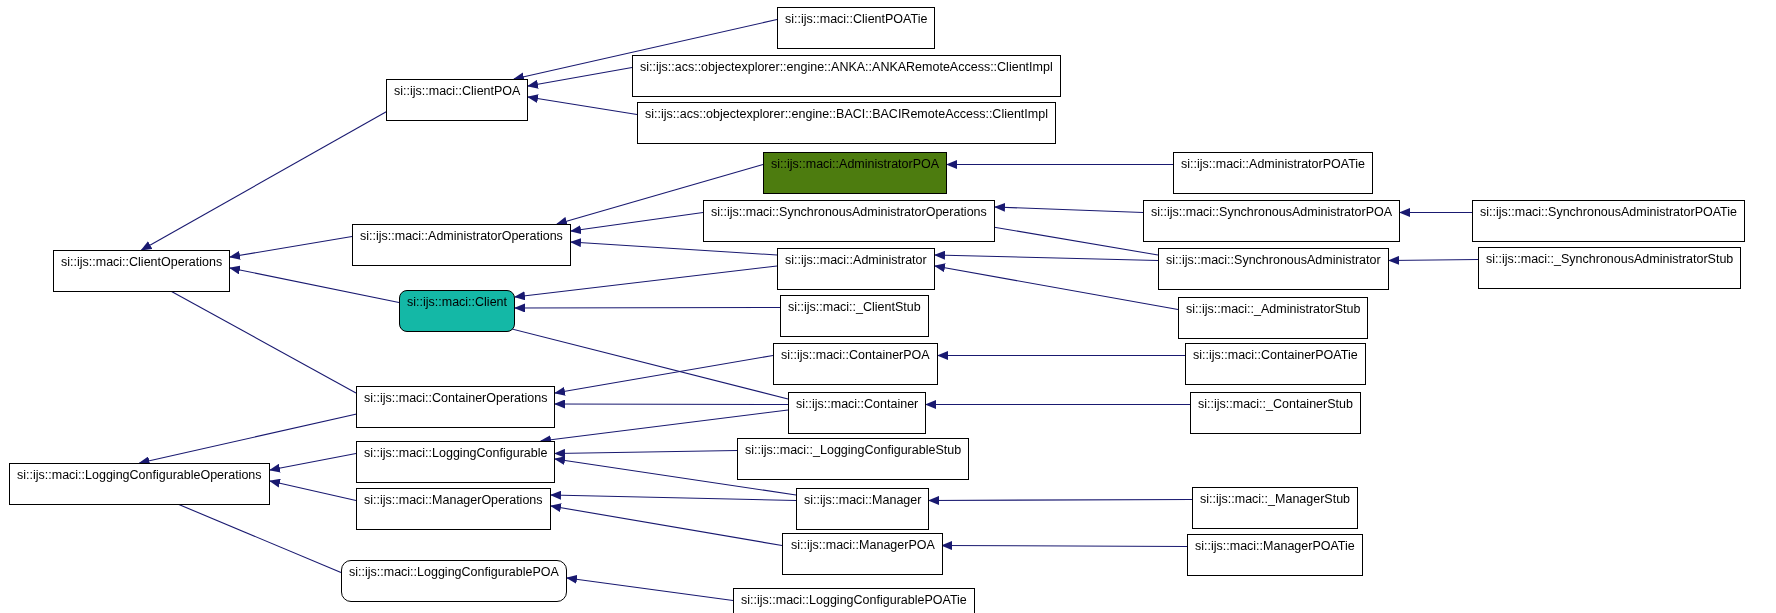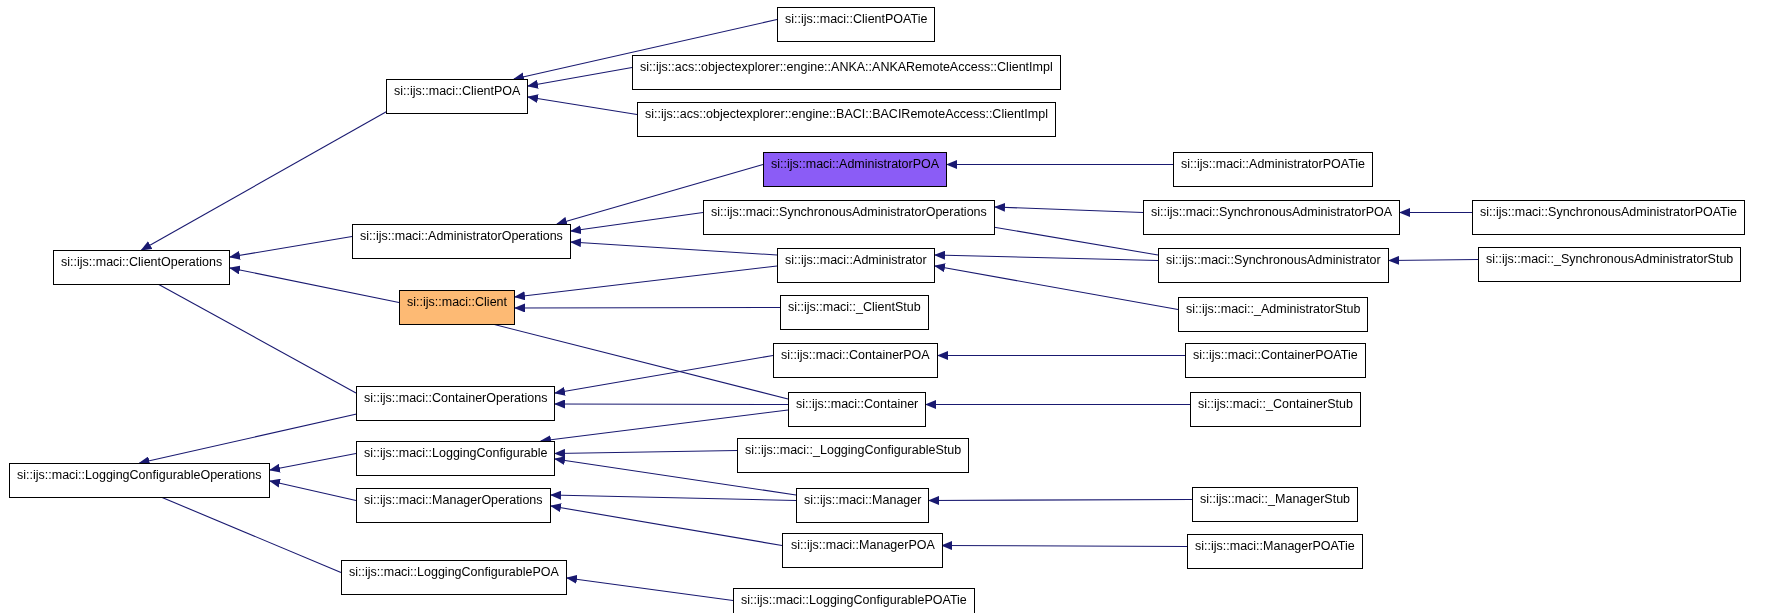--- a/index.html
+++ b/index.html
@@ -19,21 +19,21 @@
   .node {
     position: absolute;
     box-sizing: border-box;
     background: #ffffff;
     border: 1px solid #000000;
     color: #000000;
     font-size: 12.5px;
     line-height: 19px;
     padding: 2px 7px;
     white-space: nowrap;
-    height: 35px;
+    height: 42px;
     cursor: pointer;
     z-index: 2;
   }
 </style>
 </head>
 <body>
 
 <div class="diagram">
   <svg class="edge-layer" width="1776" height="613" viewBox="0 0 1776 613" xmlns="http://www.w3.org/2000/svg">
     <defs>
@@ -78,42 +78,42 @@
         <line x1="1192" y1="499.5" x2="929" y2="500.5" stroke="#191970" stroke-width="1.1" marker-end="url(#arrowhead)"></line>
         <line x1="1187" y1="546.5" x2="942" y2="545.5" stroke="#191970" stroke-width="1.1" marker-end="url(#arrowhead)"></line>
         <line x1="733" y1="600.5" x2="567" y2="578" stroke="#191970" stroke-width="1.1" marker-end="url(#arrowhead)"></line>
       </g>
   </svg>
   <div>
       <div class="node" style="left: 777px; top: 7px; background: rgb(255, 255, 255); border-color: rgb(0, 0, 0);">si::ijs::maci::ClientPOATie</div>
       <div class="node" style="left: 632px; top: 55px; background: rgb(255, 255, 255); border-color: rgb(0, 0, 0);">si::ijs::acs::objectexplorer::engine::ANKA::ANKARemoteAccess::ClientImpl</div>
       <div class="node" style="left: 386px; top: 79px; background: rgb(255, 255, 255); border-color: rgb(0, 0, 0);">si::ijs::maci::ClientPOA</div>
       <div class="node" style="left: 637px; top: 102px; background: rgb(255, 255, 255); border-color: rgb(0, 0, 0);">si::ijs::acs::objectexplorer::engine::BACI::BACIRemoteAccess::ClientImpl</div>
-      <div class="node" style="left: 763px; top: 152px; background: #8b5cf6; border-color: rgb(0, 0, 0);">si::ijs::maci::AdministratorPOA</div>
+      <div class="node" style="left: 763px; top: 152px; background: #4d7c0f; border-color: rgb(0, 0, 0);">si::ijs::maci::AdministratorPOA</div>
       <div class="node" style="left: 1173px; top: 152px; background: rgb(255, 255, 255); border-color: rgb(0, 0, 0);">si::ijs::maci::AdministratorPOATie</div>
       <div class="node" style="left: 703px; top: 200px; background: rgb(255, 255, 255); border-color: rgb(0, 0, 0);">si::ijs::maci::SynchronousAdministratorOperations</div>
       <div class="node" style="left: 1143px; top: 200px; background: rgb(255, 255, 255); border-color: rgb(0, 0, 0);">si::ijs::maci::SynchronousAdministratorPOA</div>
       <div class="node" style="left: 1472px; top: 200px; background: rgb(255, 255, 255); border-color: rgb(0, 0, 0);">si::ijs::maci::SynchronousAdministratorPOATie</div>
       <div class="node" style="left: 352px; top: 224px; background: rgb(255, 255, 255); border-color: rgb(0, 0, 0);">si::ijs::maci::AdministratorOperations</div>
       <div class="node" style="left: 53px; top: 250px; background: rgb(255, 255, 255); border-color: rgb(0, 0, 0);">si::ijs::maci::ClientOperations</div>
       <div class="node" style="left: 777px; top: 248px; background: rgb(255, 255, 255); border-color: rgb(0, 0, 0);">si::ijs::maci::Administrator</div>
       <div class="node" style="left: 1158px; top: 248px; background: rgb(255, 255, 255); border-color: rgb(0, 0, 0);">si::ijs::maci::SynchronousAdministrator</div>
       <div class="node" style="left: 1478px; top: 247px; background: rgb(255, 255, 255); border-color: rgb(0, 0, 0); text-align: center;">si::ijs::maci::_SynchronousAdministratorStub</div>
-      <div class="node" style="left: 399px; top: 290px; background: #fdba74; border-color: rgb(0, 0, 0);">si::ijs::maci::Client</div>
+      <div class="node" style="left: 399px; top: 290px; background: #14b8a6; border-color: rgb(0, 0, 0); border-radius: 8px;">si::ijs::maci::Client</div>
       <div class="node" style="left: 780px; top: 295px; background: rgb(255, 255, 255); border-color: rgb(0, 0, 0);">si::ijs::maci::_ClientStub</div>
       <div class="node" style="left: 1178px; top: 297px; background: rgb(255, 255, 255); border-color: rgb(0, 0, 0);">si::ijs::maci::_AdministratorStub</div>
       <div class="node" style="left: 773px; top: 343px; background: rgb(255, 255, 255); border-color: rgb(0, 0, 0);">si::ijs::maci::ContainerPOA</div>
       <div class="node" style="left: 1185px; top: 343px; background: rgb(255, 255, 255); border-color: rgb(0, 0, 0); text-align: right;">si::ijs::maci::ContainerPOATie</div>
       <div class="node" style="left: 356px; top: 386px; background: rgb(255, 255, 255); border-color: rgb(0, 0, 0);">si::ijs::maci::ContainerOperations</div>
       <div class="node" style="left: 788px; top: 392px; background: rgb(255, 255, 255); border-color: rgb(0, 0, 0);">si::ijs::maci::Container</div>
       <div class="node" style="left: 1190px; top: 392px; background: rgb(255, 255, 255); border-color: rgb(0, 0, 0);">si::ijs::maci::_ContainerStub</div>
       <div class="node" style="left: 737px; top: 438px; background: rgb(255, 255, 255); border-color: rgb(0, 0, 0);">si::ijs::maci::_LoggingConfigurableStub</div>
       <div class="node" style="left: 356px; top: 441px; background: rgb(255, 255, 255); border-color: rgb(0, 0, 0);">si::ijs::maci::LoggingConfigurable</div>
       <div class="node" style="left: 9px; top: 463px; background: rgb(255, 255, 255); border-color: rgb(0, 0, 0);">si::ijs::maci::LoggingConfigurableOperations</div>
       <div class="node" style="left: 356px; top: 488px; background: rgb(255, 255, 255); border-color: rgb(0, 0, 0);">si::ijs::maci::ManagerOperations</div>
       <div class="node" style="left: 796px; top: 488px; background: rgb(255, 255, 255); border-color: rgb(0, 0, 0);">si::ijs::maci::Manager</div>
       <div class="node" style="left: 1192px; top: 487px; background: rgb(255, 255, 255); border-color: rgb(0, 0, 0);">si::ijs::maci::_ManagerStub</div>
       <div class="node" style="left: 782px; top: 533px; background: rgb(255, 255, 255); border-color: rgb(0, 0, 0); padding-left: 8px;">si::ijs::maci::ManagerPOA</div>
       <div class="node" style="left: 1187px; top: 534px; background: rgb(255, 255, 255); border-color: rgb(0, 0, 0);">si::ijs::maci::ManagerPOATie</div>
-      <div class="node" style="left: 341px; top: 560px; background: rgb(255, 255, 255); border-color: rgb(0, 0, 0);">si::ijs::maci::LoggingConfigurablePOA</div>
+      <div class="node" style="left: 341px; top: 560px; background: rgb(255, 255, 255); border-color: rgb(0, 0, 0); border-radius: 10px;">si::ijs::maci::LoggingConfigurablePOA</div>
       <div class="node" style="left: 733px; top: 588px; background: rgb(255, 255, 255); border-color: rgb(0, 0, 0);">si::ijs::maci::LoggingConfigurablePOATie</div>
     </div>
 </div>
 
 </body></html>

